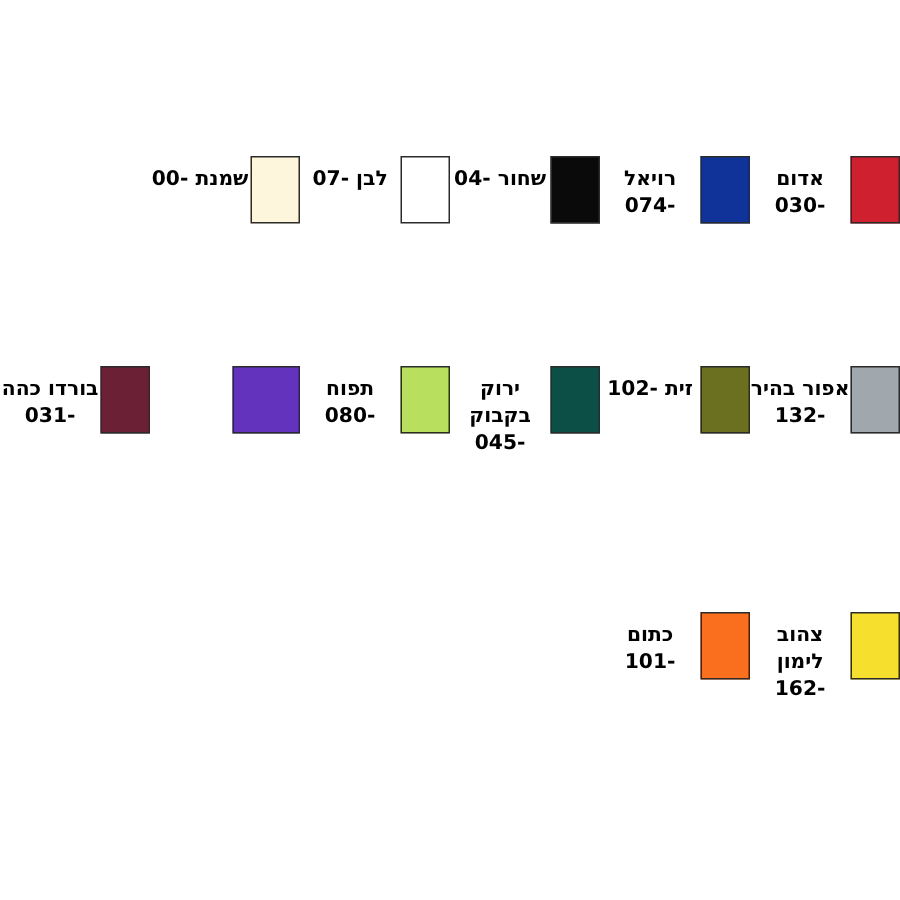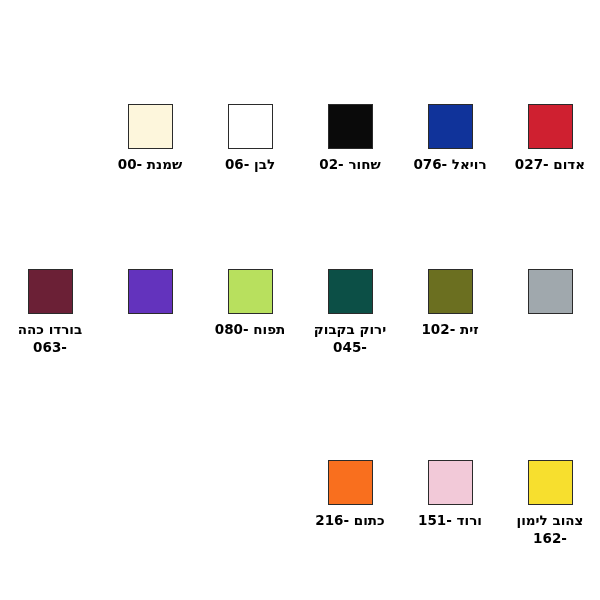--- a/index.html
+++ b/index.html
@@ -28,22 +28,21 @@
     flex-direction: row;
     justify-content: flex-start;
     align-items: flex-start;
     width: 600px;
   }
 
   .swatch-cell {
     width: 100px;
     flex: 0 0 100px;
     display: flex;
-    flex-direction: column;
-    align-items: center;
+    flex-direction: row;
     box-sizing: border-box;
   }
 
   .swatch-chip {
     width: 45px;
     height: 45px;
     border: 1.5px solid #2b2b2b;
     box-sizing: border-box;
     display: block;
   }
@@ -65,73 +64,70 @@
   .row-gap-2 { height: 104px; }
   .row-gap-3 { height: 101px; }
 </style>
 </head>
 <body>
 
 <div id="swatch-chart">
     <div class="swatch-row">
       <div class="swatch-cell">
         <div class="swatch-chip" style="background-color: rgb(207, 32, 48); border-color: rgb(43, 43, 43);"></div>
-        <div class="swatch-label">אדום -027</div>
+        <div class="swatch-label">אדום -030</div>
       </div>
       <div class="swatch-cell">
         <div class="swatch-chip" style="background-color: rgb(16, 51, 154); border-color: rgb(43, 43, 43);"></div>
-        <div class="swatch-label">רויאל -076</div>
+        <div class="swatch-label">רויאל -074</div>
       </div>
       <div class="swatch-cell">
         <div class="swatch-chip" style="background-color: rgb(10, 10, 10); border-color: rgb(43, 43, 43);"></div>
-        <div class="swatch-label">שחור -02</div>
+        <div class="swatch-label">שחור -04</div>
       </div>
       <div class="swatch-cell">
         <div class="swatch-chip" style="background-color: rgb(255, 255, 255); border-color: rgb(43, 43, 43);"></div>
-        <div class="swatch-label">לבן -06</div>
+        <div class="swatch-label">לבן -07</div>
       </div>
       <div class="swatch-cell">
         <div class="swatch-chip" style="background-color: rgb(253, 246, 220); border-color: rgb(43, 43, 43);"></div>
         <div class="swatch-label">שמנת -00</div>
       </div>
     </div>
     <div class="row-gap-1"></div>
     <div class="swatch-row">
       <div class="swatch-cell">
         <div class="swatch-chip" style="background-color: rgb(160, 168, 173); border-color: rgb(43, 43, 43);"></div>
+        <div class="swatch-label">אפור בהיר -132</div>
       </div>
       <div class="swatch-cell">
         <div class="swatch-chip" style="background-color: rgb(107, 111, 32); border-color: rgb(43, 43, 43);"></div>
         <div class="swatch-label">זית -102</div>
       </div>
       <div class="swatch-cell">
         <div class="swatch-chip" style="background-color: rgb(12, 79, 70); border-color: rgb(43, 43, 43);"></div>
         <div class="swatch-label">ירוק בקבוק -045</div>
       </div>
       <div class="swatch-cell">
         <div class="swatch-chip" style="background-color: rgb(184, 224, 94); border-color: rgb(43, 43, 43);"></div>
         <div class="swatch-label">תפוח -080</div>
       </div>
       <div class="swatch-cell">
         <div class="swatch-chip" style="background-color: rgb(99, 51, 189); border-color: rgb(43, 43, 43);"></div>
       </div>
       <div class="swatch-cell">
         <div class="swatch-chip" style="background-color: rgb(107, 32, 54); border-color: rgb(43, 43, 43);"></div>
-        <div class="swatch-label">בורדו כהה -063</div>
+        <div class="swatch-label">בורדו כהה -031</div>
       </div>
     </div>
     <div class="row-gap-2"></div>
     <div class="swatch-row">
       <div class="swatch-cell">
         <div class="swatch-chip" style="background-color: rgb(247, 223, 46); border-color: rgb(43, 43, 43);"></div>
         <div class="swatch-label">צהוב לימון -162</div>
       </div>
       <div class="swatch-cell">
-        <div class="swatch-chip" style="background-color: rgb(242, 201, 216); border-color: rgb(43, 43, 43);"></div>
-        <div class="swatch-label">ורוד -151</div>
-      </div>
-      <div class="swatch-cell">
         <div class="swatch-chip" style="background-color: rgb(249, 111, 30); border-color: rgb(43, 43, 43);"></div>
-        <div class="swatch-label">כתום -216</div>
+        <div class="swatch-label">כתום -101</div>
       </div>
     </div>
     <div class="row-gap-3"></div>
   </div>
 
 </body></html>

